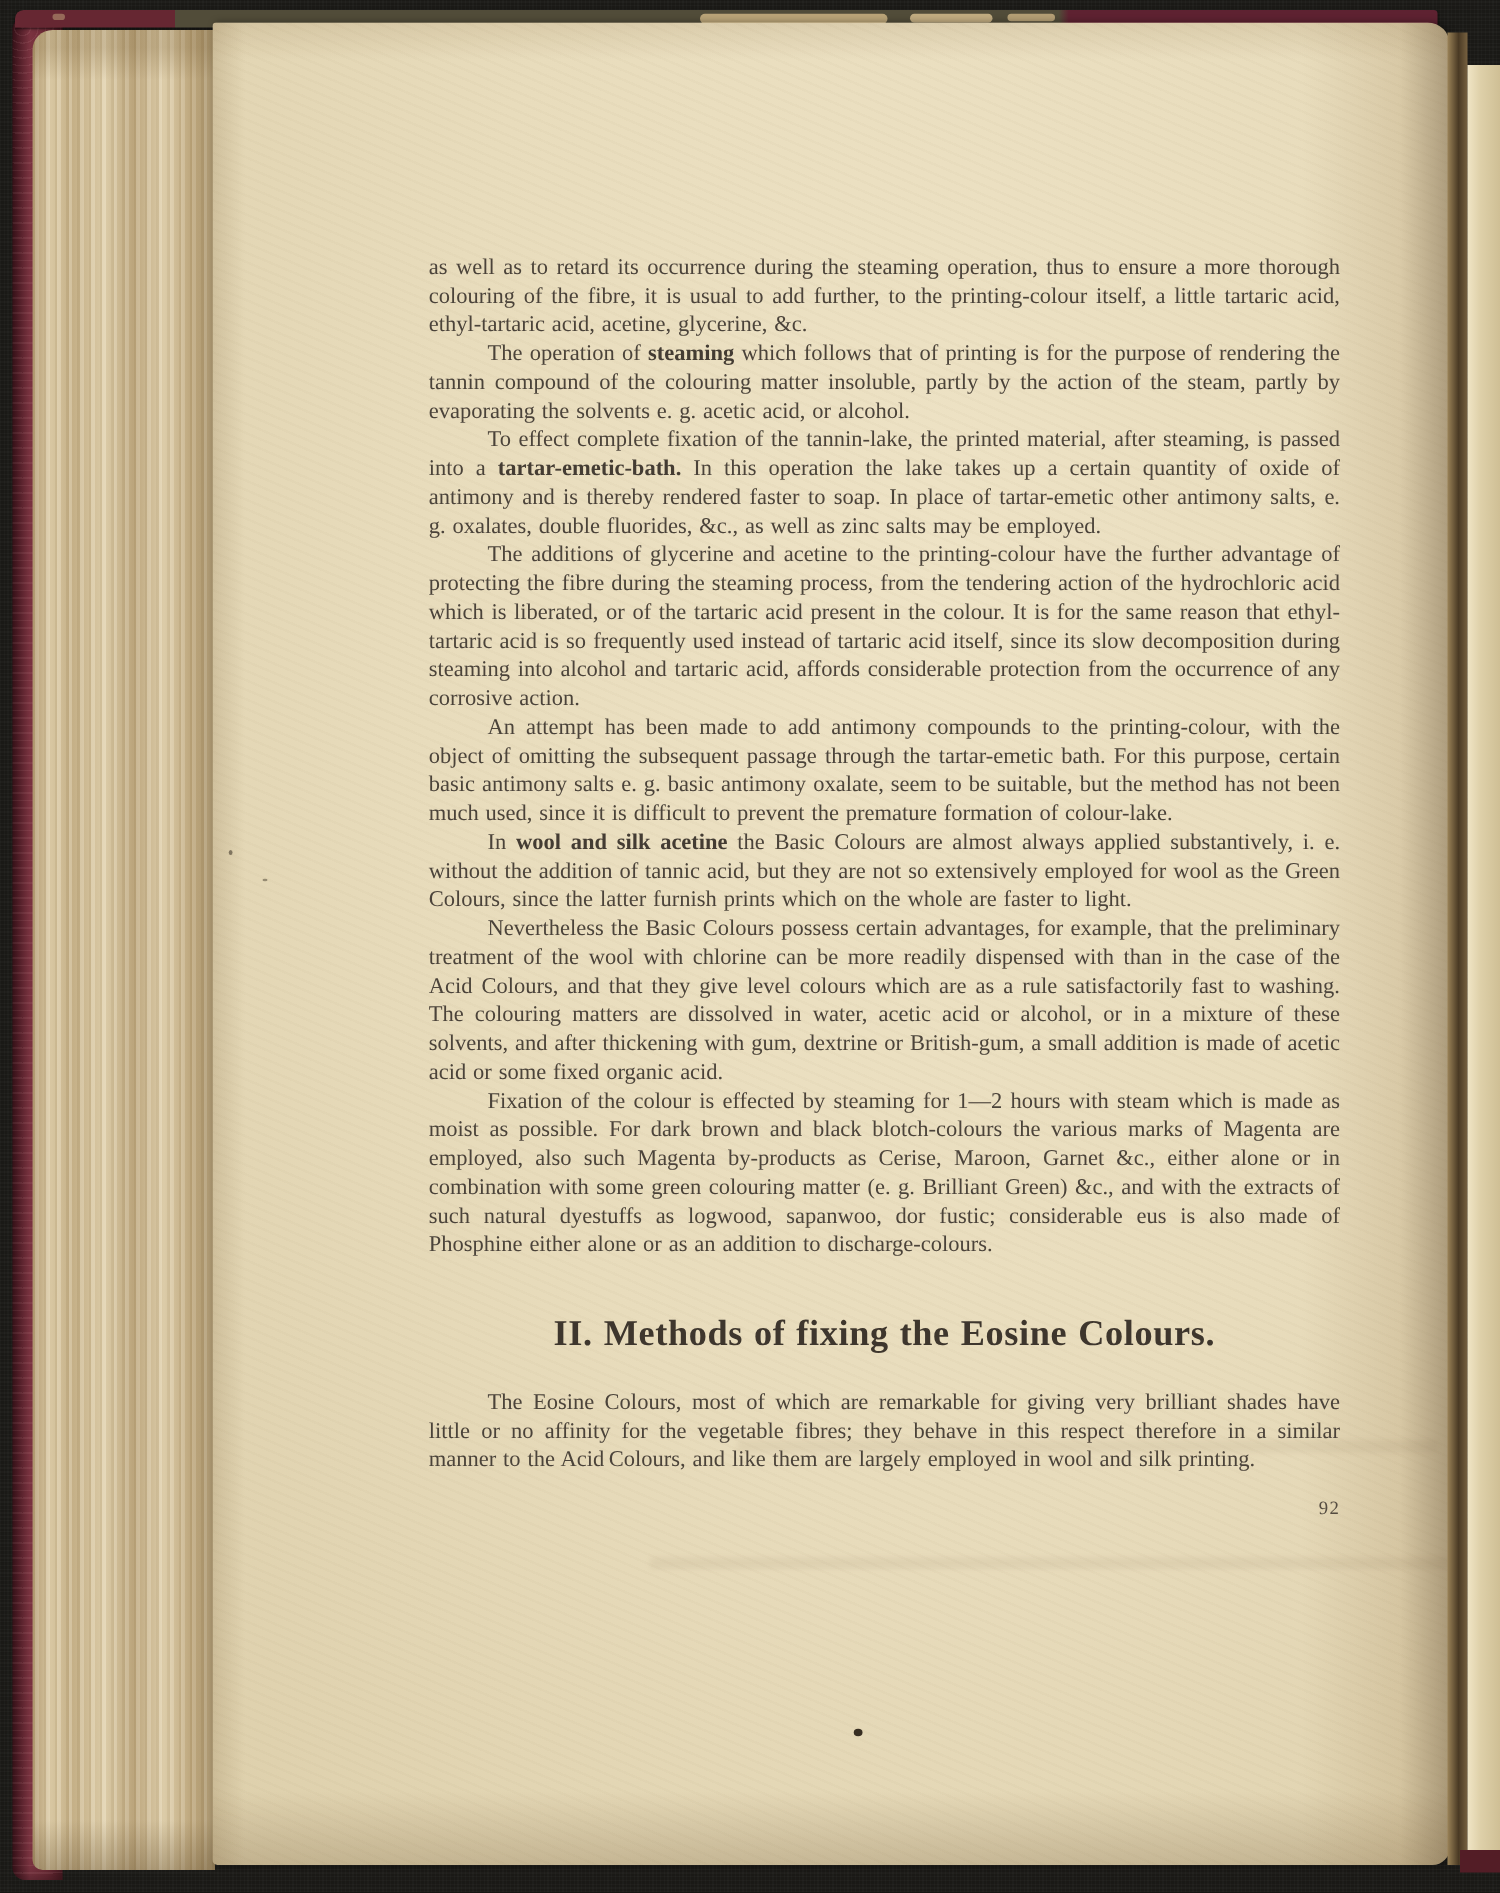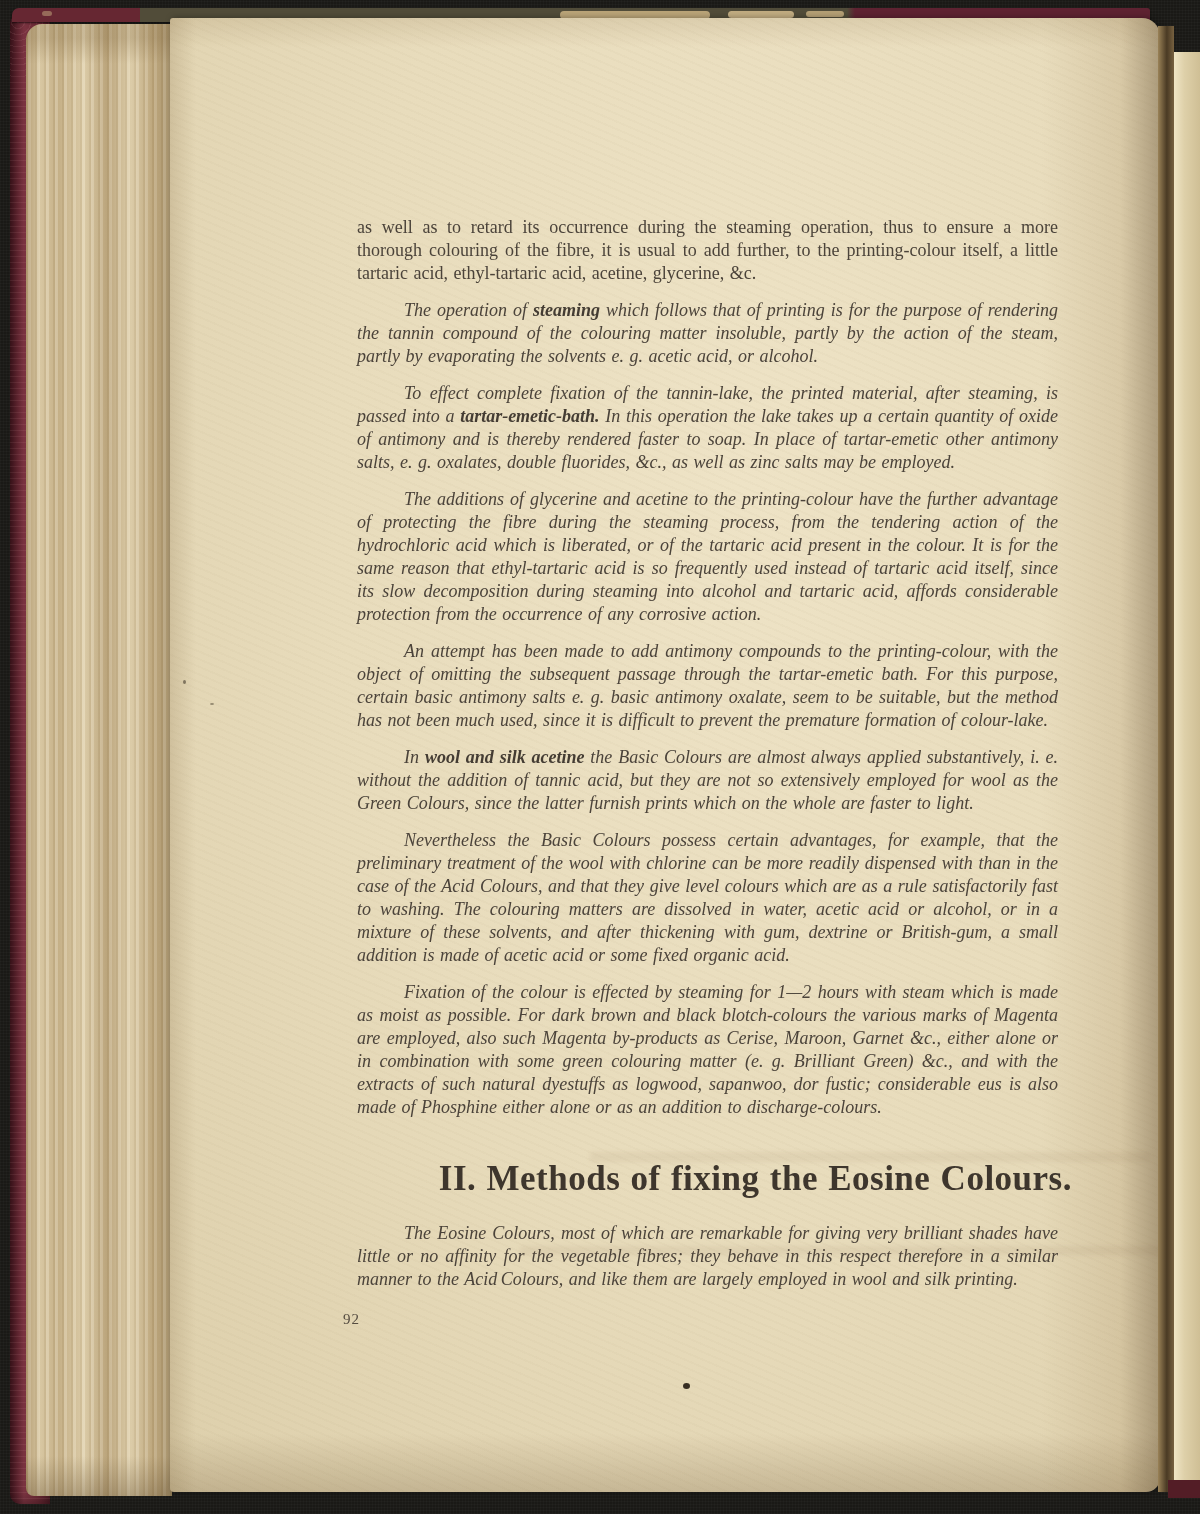--- a/index.html
+++ b/index.html
@@ -47,26 +47,26 @@
     box-shadow:2px 0 6px rgba(0,0,0,.35);}
   
   .gutter{position:absolute;left:1158px;top:26px;width:16px;height:1466px;
     background:linear-gradient(90deg,#9a8257 0%, #4a3a24 55%, #776140 100%);}
   .facing-page{position:absolute;left:1174px;top:52px;width:26px;height:1432px;
     background:linear-gradient(90deg,#f0e5c5 0%, #ded0a9 40%, #cfbf95 100%);}
   .facing-cover{position:absolute;left:1168px;top:1480px;width:32px;height:18px;background:#531d26;}
   
   .text-block{position:absolute;left:173px;top:184px;width:729px;color:#4b433a;
     font-size:18px;line-height:23px;word-spacing:1px;}
-  .body-para{margin:14px;text-align:justify;}
-  .body-para.indent{text-indent:47px;font-style:italic;}
+  .body-para{margin:0;text-align:justify;}
+  .body-para.indent{text-indent:47px;}
   .bold{font-weight:700;color:#443c33;}
-  .section-heading{margin:42px 0 25px 0;text-align:right;font-size:35px;line-height:36px;
+  .section-heading{margin:42px 0 25px 0;text-align:center;font-size:29px;line-height:36px;
     color:#3e362d;letter-spacing:.5px;}
-  .page-number{margin-top:17px;text-align:left;font-size:15px;letter-spacing:1px;color:#554c41;}
+  .page-number{margin-top:17px;text-align:right;font-size:15px;letter-spacing:1px;color:#554c41;}
   .speck{position:absolute;border-radius:50%;background:#372e22;}
   .speck.s1{left:683px;top:1383px;width:7px;height:6px;}
   .speck.s2{left:183px;top:680px;width:3px;height:4px;opacity:.55;}
   .speck.s3{left:210px;top:703px;width:4px;height:2px;opacity:.45;}
   .ghost{position:absolute;background:rgba(110,92,60,.07);filter:blur(2px);border-radius:3px;}
   .g1{left:420px;top:1134px;width:560px;height:10px;}
   .g2{left:350px;top:1228px;width:700px;height:9px;}
 </style>
 </head>
 <body>

